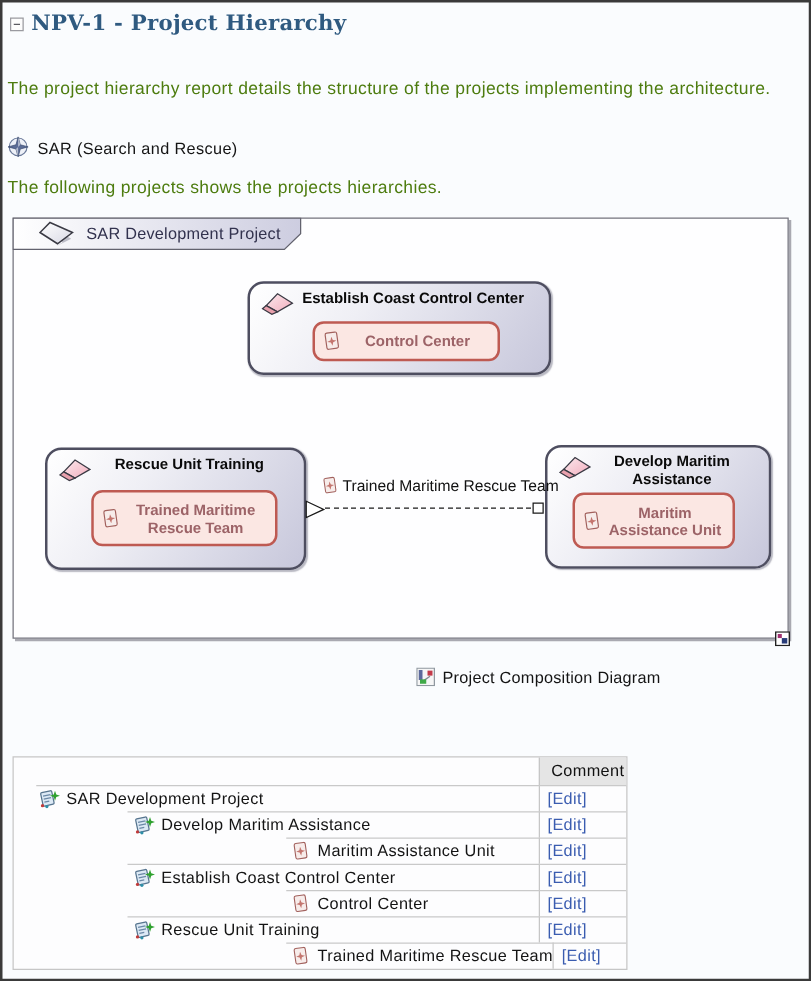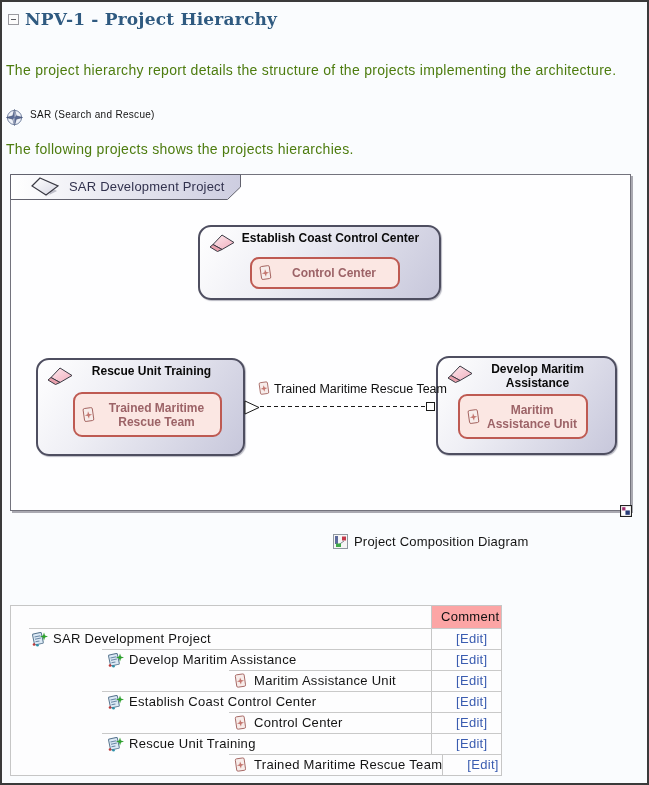--- a/index.html
+++ b/index.html
@@ -9,21 +9,21 @@
     background:#FAFCFE; border:2px solid #3A3A3A;
     font-family:"Liberation Sans", sans-serif; color:#141414; overflow:hidden;
   }
   
   .title-row { position:absolute; left:6px; top:7px; display:flex; align-items:center; gap:6px; }
   .title-row h1 { font-family:"DejaVu Serif", serif; font-size:17px; font-weight:bold; color:#2F5A80; letter-spacing:.2px; }
   .collapse-box { width:11px; height:11px; border:1px solid #9A9AA0; background:#FCFCFC; position:relative; cursor:pointer; }
   .collapse-box::after { content:""; position:absolute; left:2px; right:2px; top:4px; height:1px; background:#5A5A60; }
   
   .para { position:absolute; left:4px; font-size:14px; letter-spacing:.3px; color:#4d7c0f; white-space:nowrap; }
-  .sar-row { position:absolute; left:4px; top:107px; display:flex; align-items:flex-start; gap:7px; font-size:10px; letter-spacing:.3px; }
+  .sar-row { position:absolute; left:4px; top:107px; display:flex; align-items:flex-end; gap:7px; font-size:13px; letter-spacing:.3px; }
   
   .frame { position:absolute; left:8px; top:172px; width:621px; height:337px;
            background:#FEFEFF; border:1px solid #73737D; box-shadow:2px 2px 0 #A9A9B1; }
   .tab { position:absolute; left:-1px; top:-1px; }
   .tab-label { position:absolute; left:58px; top:4px; font-size:13px; letter-spacing:.2px; color:#32324E; white-space:nowrap; }
   .pbox { position:absolute; border:2px solid #4E4E60; border-radius:13px;
           background:linear-gradient(125deg,#FFFFFF 0%,#EFEFF5 35%,#C7C7DB 100%);
           box-shadow:1px 1px 1px rgba(100,100,120,.45); }
   .ptitle { font-weight:bold; font-size:12px; color:#0A0A0A; text-align:center; padding:4px 10px 0 32px; line-height:14px; }
   .pdiamond { position:absolute; left:9px; top:7px; }
@@ -34,26 +34,26 @@
   .dash { position:absolute; height:1px; background:repeating-linear-gradient(90deg,#1A1A1A 0 4px,transparent 4px 7px); }
   .conn-square { position:absolute; width:9px; height:9px; background:#fff; border:1px solid #1A1A1A; }
   .conn-label { position:absolute; display:flex; align-items:center; gap:4px; font-size:12.5px; color:#111; white-space:nowrap; }
   .corner-icon { position:absolute; left:618px; top:503px; }
   .caption-row { position:absolute; left:331px; top:532px; display:flex; align-items:flex-end; gap:6px; font-size:13px; letter-spacing:.2px; }
   
   .htable { position:absolute; left:8px; top:603px; width:492px; background:#FDFDFE;
             border:1px solid #C6C6C6; font-size:13px; letter-spacing:.3px; }
   .thead { display:flex; height:22px; }
   .thead .hname { flex:1; }
-  .thead .hcomment { width:70px; border-left:1px solid #C6C6C6; background:#fca5a5;
+  .thead .hcomment { width:70px; border-left:1px solid #C6C6C6; background:#e5e5e5;
                      line-height:22px; padding-left:9px; color:#111; }
   .trow { position:relative; display:flex; height:21px; }
   .sep { position:absolute; top:0; right:0; height:1px; background:#C9C9C9; }
   .tname { flex:1; display:flex; align-items:center; gap:5px; white-space:nowrap; }
-  .tcomment { width:70px; border-left:1px solid #C6C6C6; display:flex; align-items:center; padding-left:24px; }
+  .tcomment { width:70px; border-left:1px solid #C6C6C6; display:flex; align-items:center; padding-left:6px; }
   .edit { color:#3A5CB0; text-decoration:none; cursor:pointer; }
   .icon-holder { display:inline-flex; width:17px; justify-content:center; }
 </style>
 </head>
 <body>
 
 <svg width="0" height="0" style="position:absolute" aria-hidden="true">
   <defs>
     <linearGradient id="gradTab" x1="0" y1="0" x2="1" y2="0">
       <stop offset="0" stop-color="#FFFFFF"></stop>

